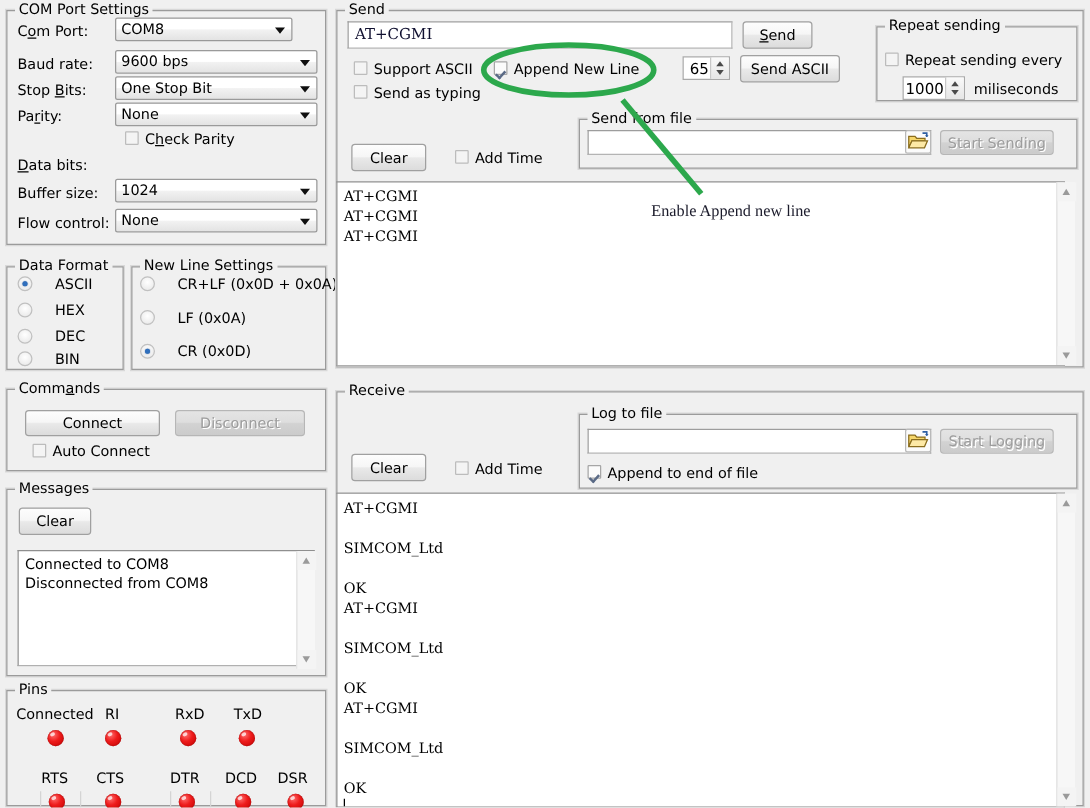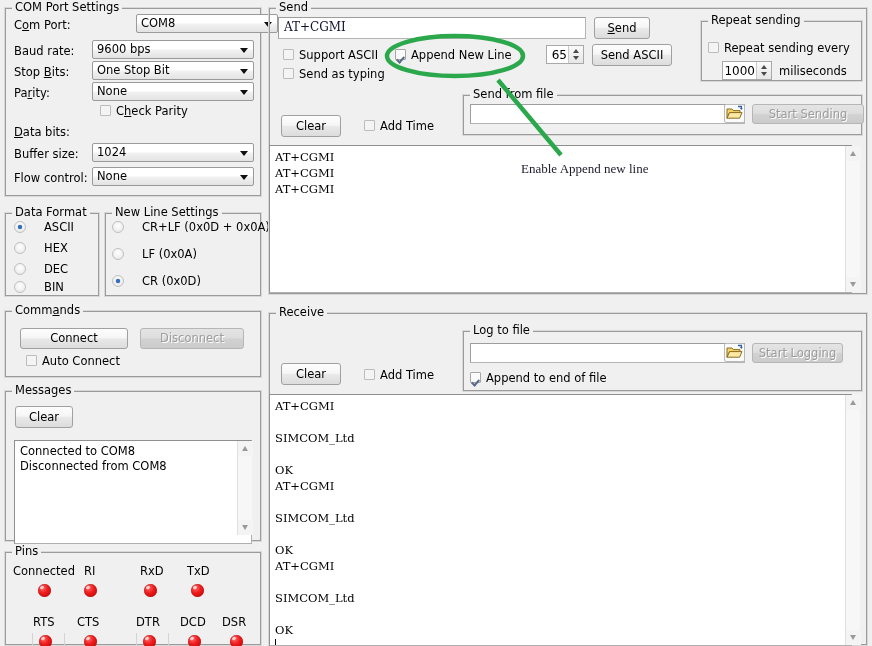--- a/index.html
+++ b/index.html
@@ -112,21 +112,21 @@
 </head>
 <body>
 
 <div class="root">
 
   <div class="grp" style="left:4px;top:7px;width:258px;height:190px;">
     <span class="cap">COM Port Settings</span>
   </div>
 
   <div class="lbl" style="left:14px;top:19px;"><span>C</span><u>o</u><span>m Port:</span></div>
-  <div class="combo" style="left:92px;top:14px;width:142px;margin-left:44px;"><span>COM8</span><span class="arw"></span></div>
+  <div class="combo" style="left:92px;top:14px;width:142px;"><span>COM8</span><span class="arw"></span></div>
 
   <div class="lbl" style="left:14px;top:45px;"><span>Baud rate:</span></div>
   <div class="combo" style="left:92px;top:40px;width:162px;"><span>9600 bps</span><span class="arw"></span></div>
 
   <div class="lbl" style="left:14px;top:66px;"><span>Stop </span><u>B</u><span>its:</span></div>
   <div class="combo" style="left:92px;top:61px;width:162px;"><span>One Stop Bit</span><span class="arw"></span></div>
 
   <div class="lbl" style="left:14px;top:87px;"><span>Pa</span><u>r</u><span>ity:</span></div>
   <div class="combo" style="left:92px;top:82px;width:162px;"><span>None</span><span class="arw"></span></div>
 
@@ -159,21 +159,21 @@
     <span class="cap"><span>Comm</span><u>a</u><span>nds</span></span>
   </div>
   <div class="btn" style="left:20px;top:328px;width:108px;height:21px;line-height:19px;">Connect</div>
   <div class="btn dis" style="left:140px;top:328px;width:104px;height:21px;line-height:19px;">Disconnect</div>
   <div class="chk" style="left:26px;top:355px;"><span class="bx"></span><span>Auto Connect</span></div>
 
   <div class="grp" style="left:4px;top:390px;width:258px;height:152px;">
     <span class="cap">Messages</span>
   </div>
   <div class="btn" style="left:15px;top:406px;width:58px;height:22px;line-height:20px;">Clear</div>
-  <div class="log" style="left:14px;top:440px;width:238px;height:104px;font-family:'DejaVu Sans','Liberation Sans',sans-serif;font-size:11.5px;line-height:15px;"><span>Connected to COM8
+  <div class="log" style="left:14px;top:440px;width:238px;height:93px;font-family:'DejaVu Sans','Liberation Sans',sans-serif;font-size:11.5px;line-height:15px;"><span>Connected to COM8
 Disconnected from COM8</span></div>
   <div class="sb" style="left:237px;top:441px;height:94px;">
     <div class="ar up"></div>
     <div class="ar dn"></div>
   </div>
 
   <div class="grp" style="left:4px;top:551px;width:258px;height:95px;">
     <span class="cap">Pins</span>
   </div>
   <div class="pinlbl" style="left:13px;top:565px;">Connected</div>
@@ -230,21 +230,21 @@
   </div>
   <div class="tbox" style="left:470px;top:104px;width:275px;height:20px;"></div>
   <div class="fldbtn" style="left:724px;top:104px;">
     <svg width="19" height="17" viewBox="0 0 19 17">
       <path d="M2 4h5l1.3 1.6H15v2H4.6L2 13.2z" fill="#f6d66a" stroke="#8a6d1e" stroke-width="1"></path>
       <path d="M4.6 7.6H17l-2.4 5.6H2z" fill="#fde9a6" stroke="#8a6d1e" stroke-width="1"></path>
       <path d="M13 1.5h3.4v3" fill="none" stroke="#2e5fa3" stroke-width="1.3"></path>
       <path d="M16.4 4.6l-1.5-1.5h3z" fill="#2e5fa3"></path>
     </svg>
   </div>
-  <div class="btn dis" style="left:752px;top:104px;width:112px;height:20px;line-height:18px;">Start Sending</div>
+  <div class="btn dis" style="left:752px;top:104px;width:91px;height:20px;line-height:18px;">Start Sending</div>
 
   <div class="btn" style="left:281px;top:115px;width:60px;height:22px;line-height:20px;">Clear</div>
   <div class="chk" style="left:364px;top:120px;"><span class="bx"></span><span>Add Time</span></div>
 
   <div class="log serif" style="left:269px;top:145px;width:583px;height:148px;"><span>AT+CGMI
 AT+CGMI
 AT+CGMI</span></div>
   <div class="sb" style="left:845px;top:146px;height:146px;">
     <div class="ar up"></div>
     <div class="ar dn"></div>

